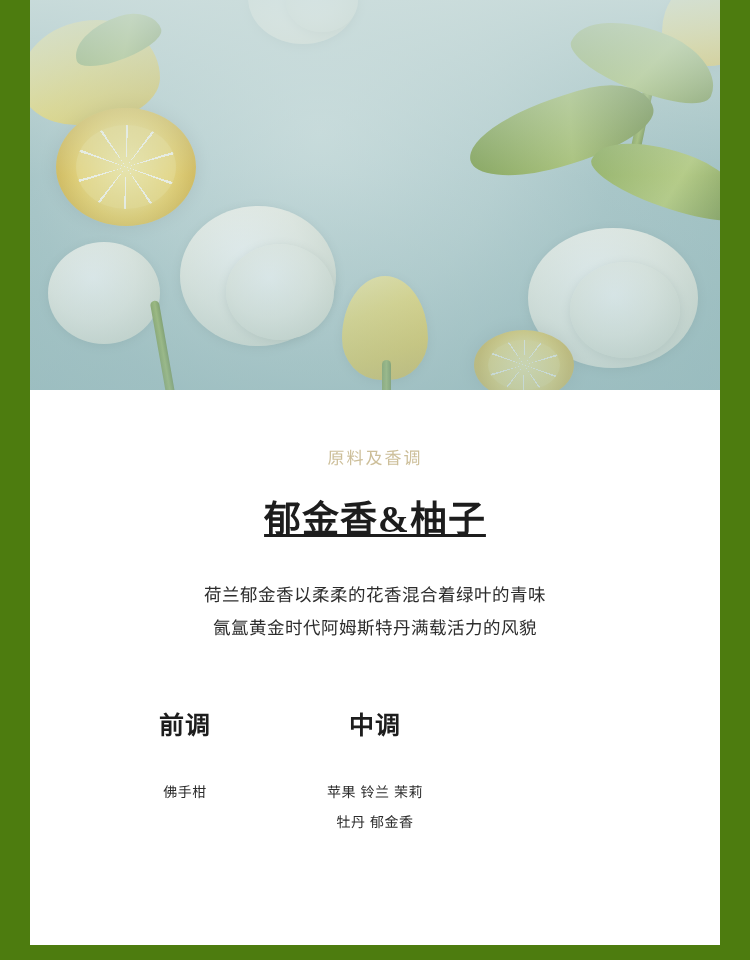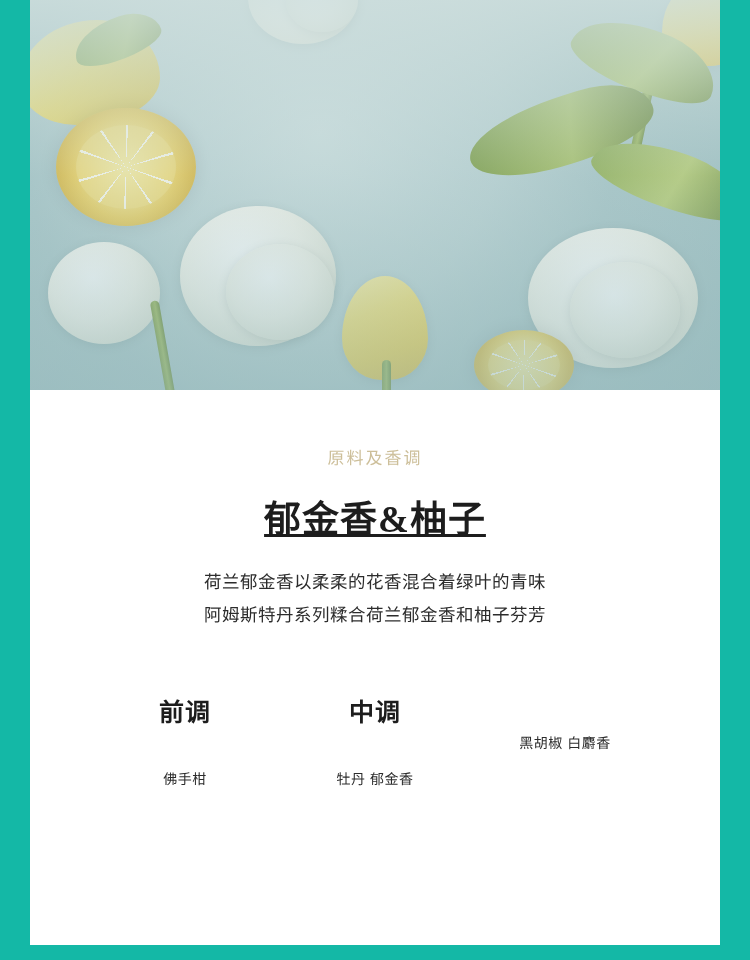--- a/index.html
+++ b/index.html
@@ -10,21 +10,21 @@
     width: 750px;
     height: 960px;
     background: #efefef;
     font-family: "Liberation Sans", sans-serif;
     overflow: hidden;
   }
   .page {
     position: relative;
     width: 750px;
     height: 960px;
-    background: #14b8a6;
+    background: #4d7c0f;
   }
   .card {
     position: absolute;
     left: 30px;
     top: 0;
     width: 690px;
     height: 945px;
     background: #ffffff;
     overflow: hidden;
   }
@@ -106,21 +106,21 @@
   .title {
     margin-top: 20px;
     font-size: 37px;
     font-weight: bold;
     letter-spacing: 1px;
     color: #1d1d1d;
     font-family: "Liberation Serif", serif;
     text-decoration: underline;
   }
   .desc {
-    margin-top: 23px;
+    margin-top: 36px;
     font-size: 17.5px;
     line-height: 33px;
     color: #2c2c2c;
     letter-spacing: 0.5px;
   }
   .desc div { white-space: nowrap; }
 
   .notes {
     display: flex;
     margin-top: 60px;
@@ -193,38 +193,38 @@
 
       <div class="wash"></div>
     </div>
 
     <div class="content">
       <div class="eyebrow">原料及香调</div>
       <div class="title">郁金香&amp;柚子</div>
 
       <div class="desc">
         <div>荷兰郁金香以柔柔的花香混合着绿叶的青味</div>
-        <div>阿姆斯特丹系列糅合荷兰郁金香和柚子芬芳</div>
+        <div>氤氲黄金时代阿姆斯特丹满载活力的风貌</div>
       </div>
 
       <div class="notes">
         <div class="note-col">
           <div class="note-head">前调</div>
           <div class="note-body">
             <div>佛手柑</div>
           </div>
         </div>
         <div class="note-col">
           <div class="note-head">中调</div>
           <div class="note-body">
+            <div>苹果 铃兰 茉莉</div>
             <div>牡丹 郁金香</div>
           </div>
         </div>
         <div class="note-col">
           <div class="note-body">
-            <div>黑胡椒 白麝香</div>
           </div>
         </div>
       </div>
     </div>
 
   </div>
 </div>
 
 </body></html>

